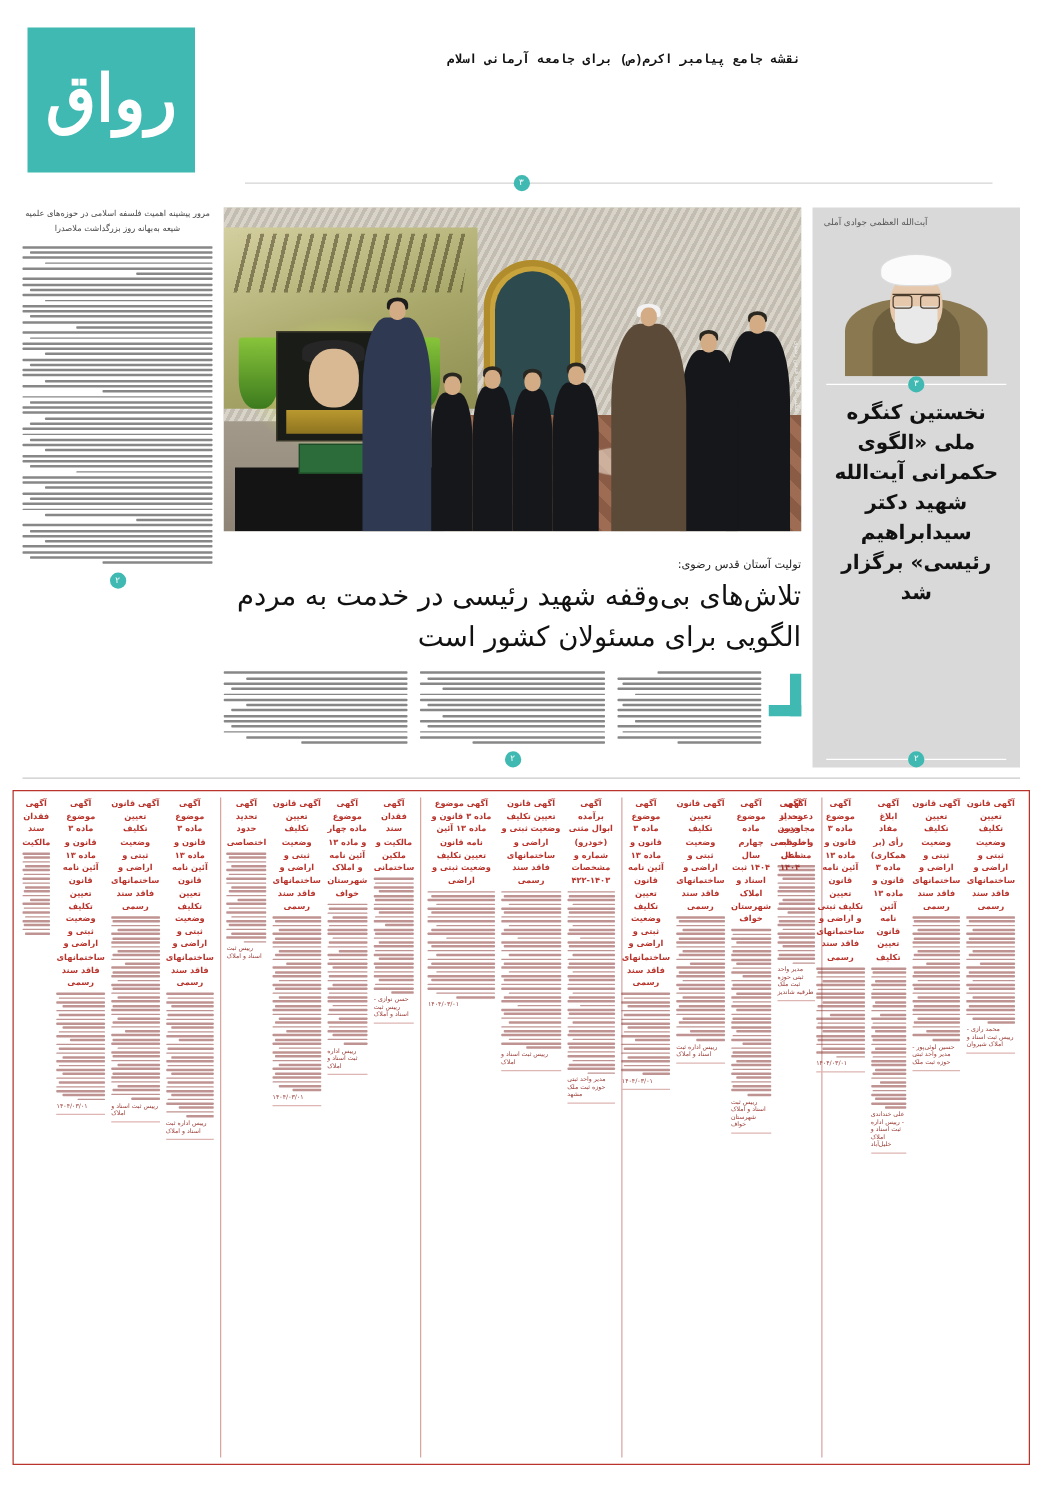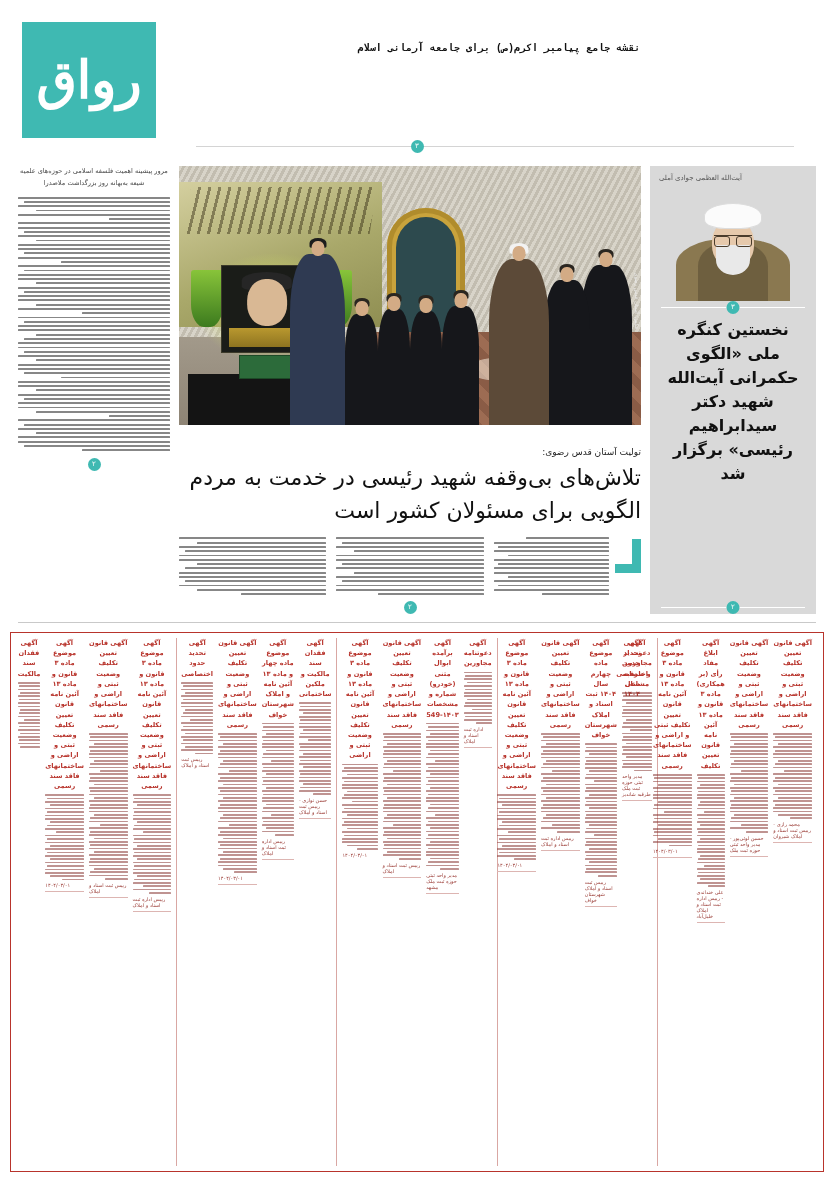--- a/index.html
+++ b/index.html
@@ -820,46 +820,21 @@
               <i class="s1"></i>
               <i class="s5"></i>
             </div>
           </div>
           <div class="ad-sign">۱۴۰۴/۰۳/۰۱</div>
           <div class="ad-div"></div>
         </div>
       </div>
       <div class="ads-col">
         <div class="ad-block">
-          <div class="ad-head">آگهی دعوتنامه مجاورین</div>
-          <div class="ad-body">
-            <div class="lines">
-              <i class="s1"></i>
-              <i class="s2"></i>
-              <i class="s1"></i>
-              <i class="s3"></i>
-              <i class="s1"></i>
-              <i class="s2"></i>
-              <i class="s1"></i>
-              <i class="s1"></i>
-              <i class="s3"></i>
-              <i class="s2"></i>
-              <i class="s1"></i>
-              <i class="s4"></i>
-              <i class="s1"></i>
-              <i class="s2"></i>
-              <i class="s1"></i>
-              <i class="s5"></i>
-            </div>
-          </div>
-          <div class="ad-sign">اداره ثبت اسناد و املاک</div>
-          <div class="ad-div"></div>
-        </div>
-        <div class="ad-block">
-          <div class="ad-head">آگهی برآمده ابوال مثنی (خودرو) شماره و مشخصات ۱۴۰۳-549</div>
+          <div class="ad-head">آگهی برآمده ابوال مثنی (خودرو) شماره و مشخصات ۱۴۰۳-۴۲۲</div>
           <div class="ad-body">
             <div class="lines">
               <i class="s1"></i>
               <i class="s2"></i>
               <i class="s1"></i>
               <i class="s3"></i>
               <i class="s1"></i>
               <i class="s2"></i>
               <i class="s1"></i>
               <i class="s1"></i>

